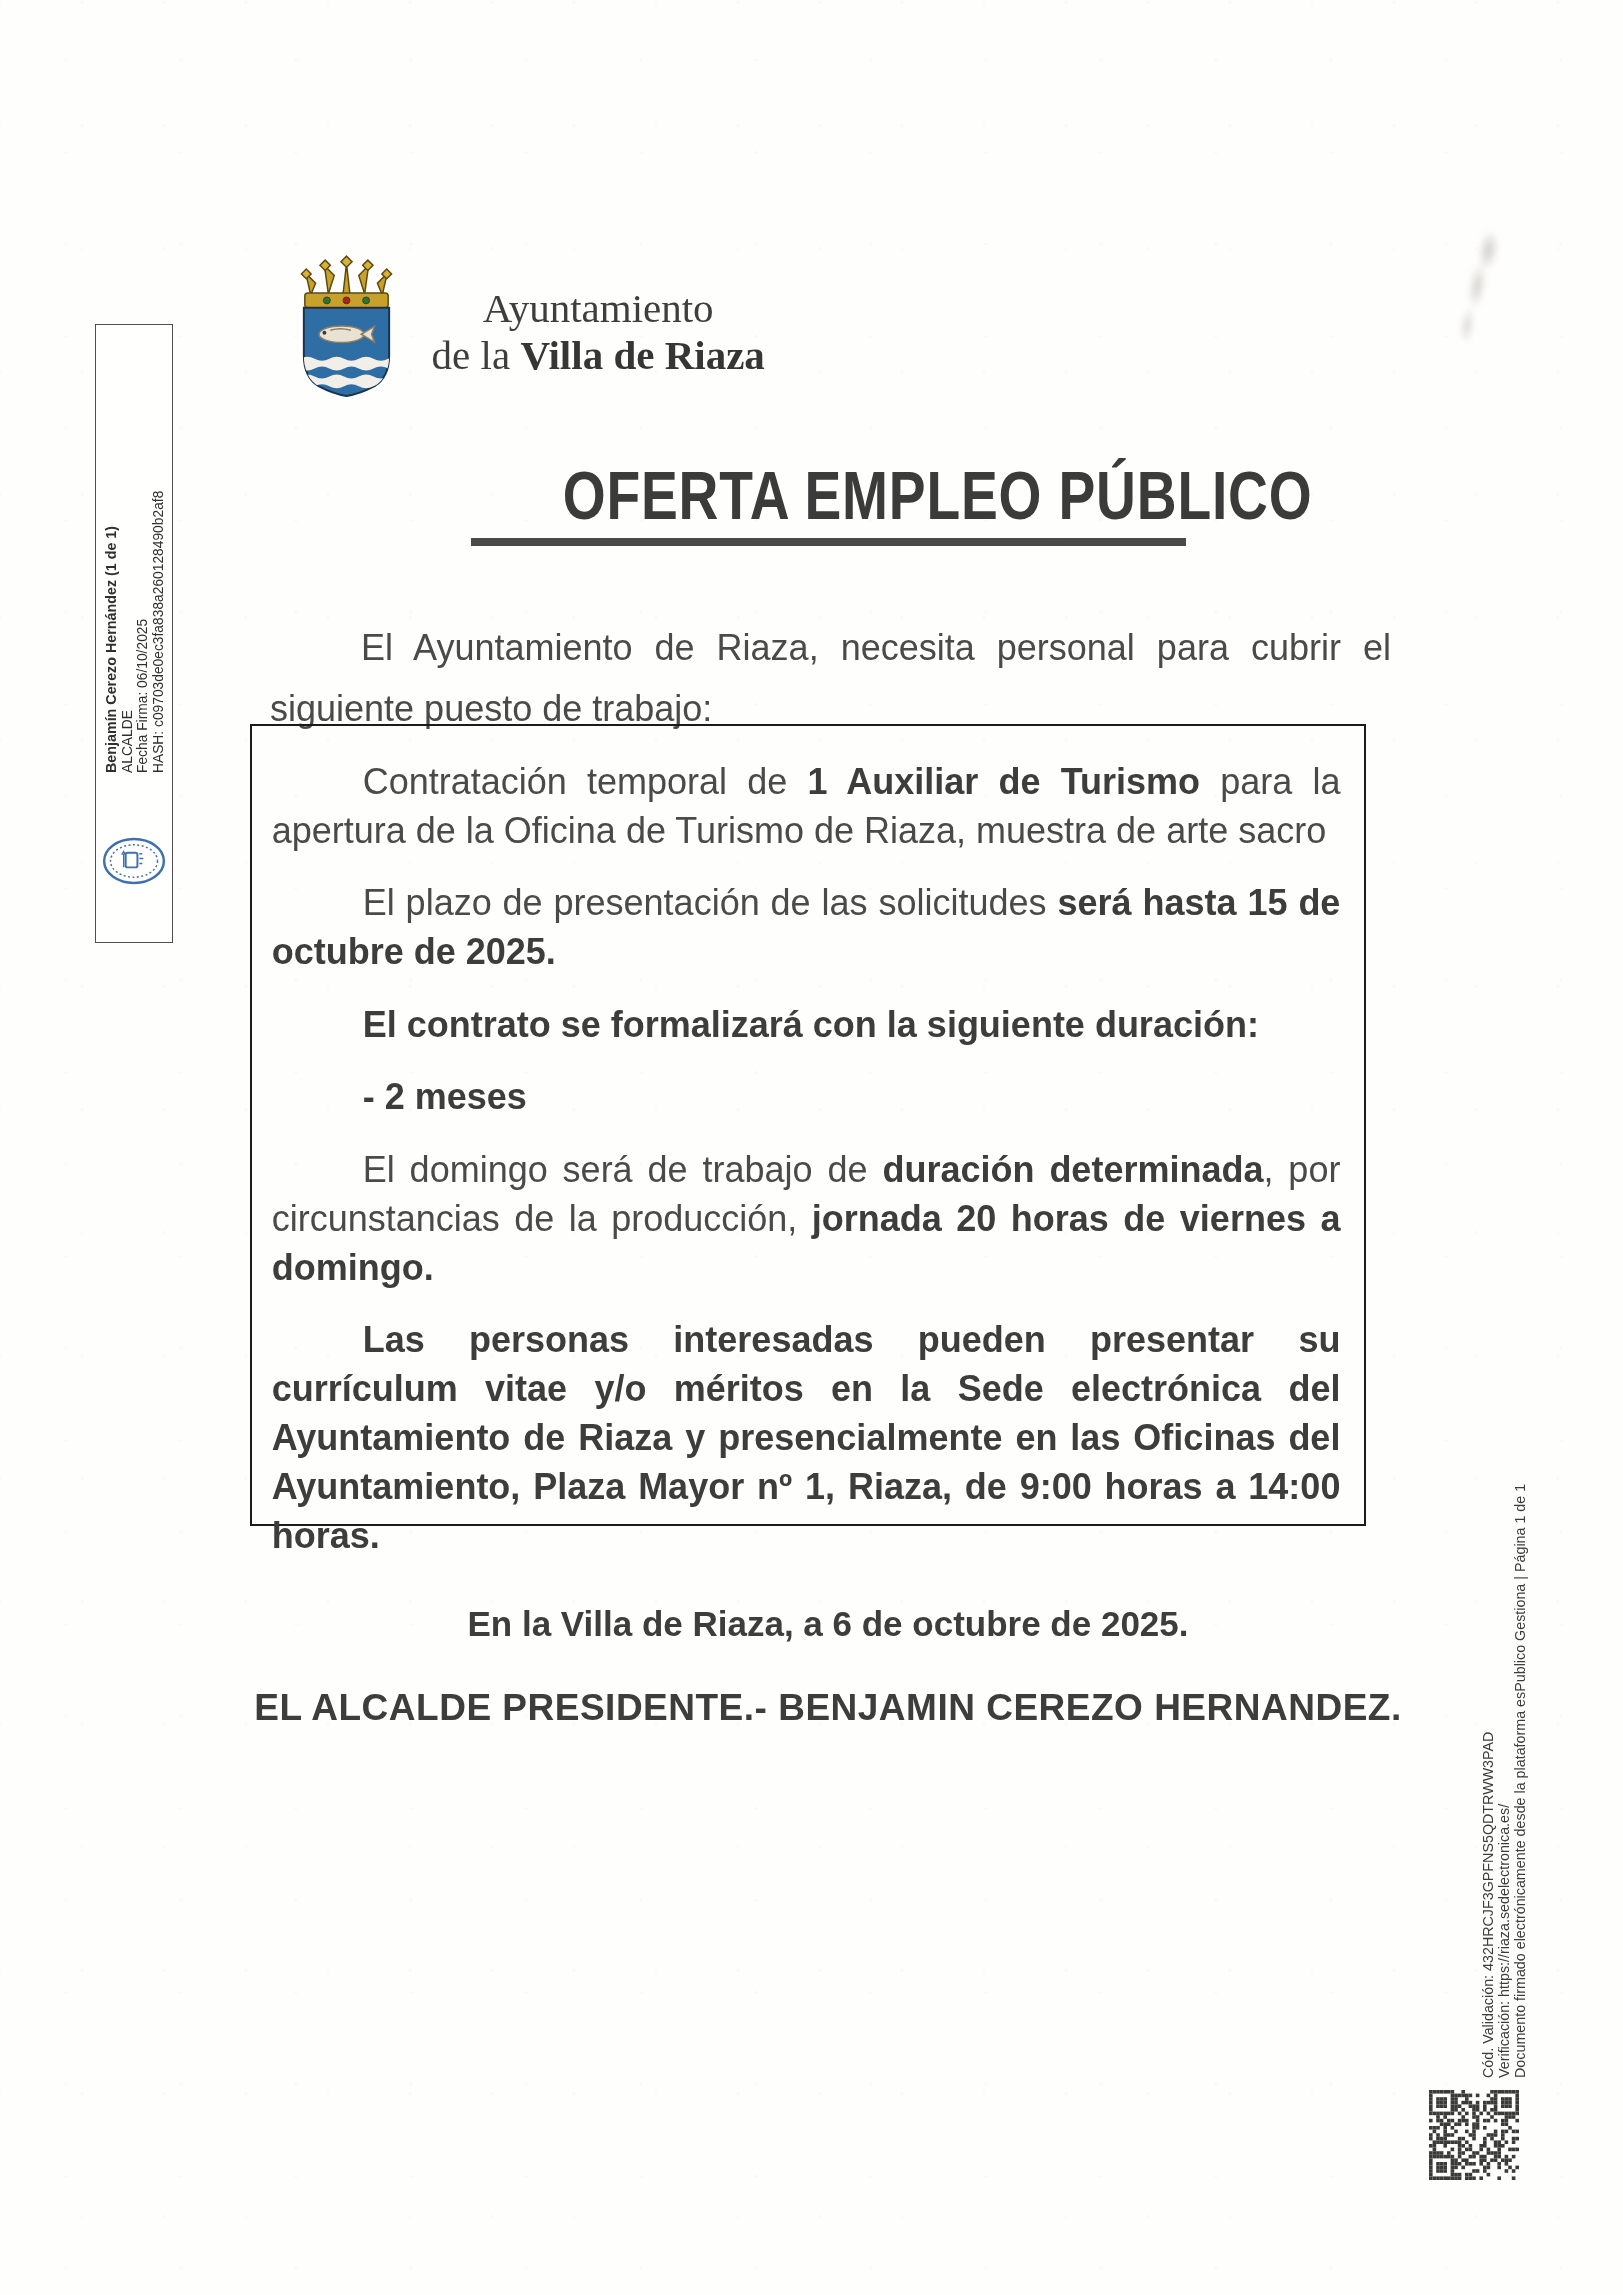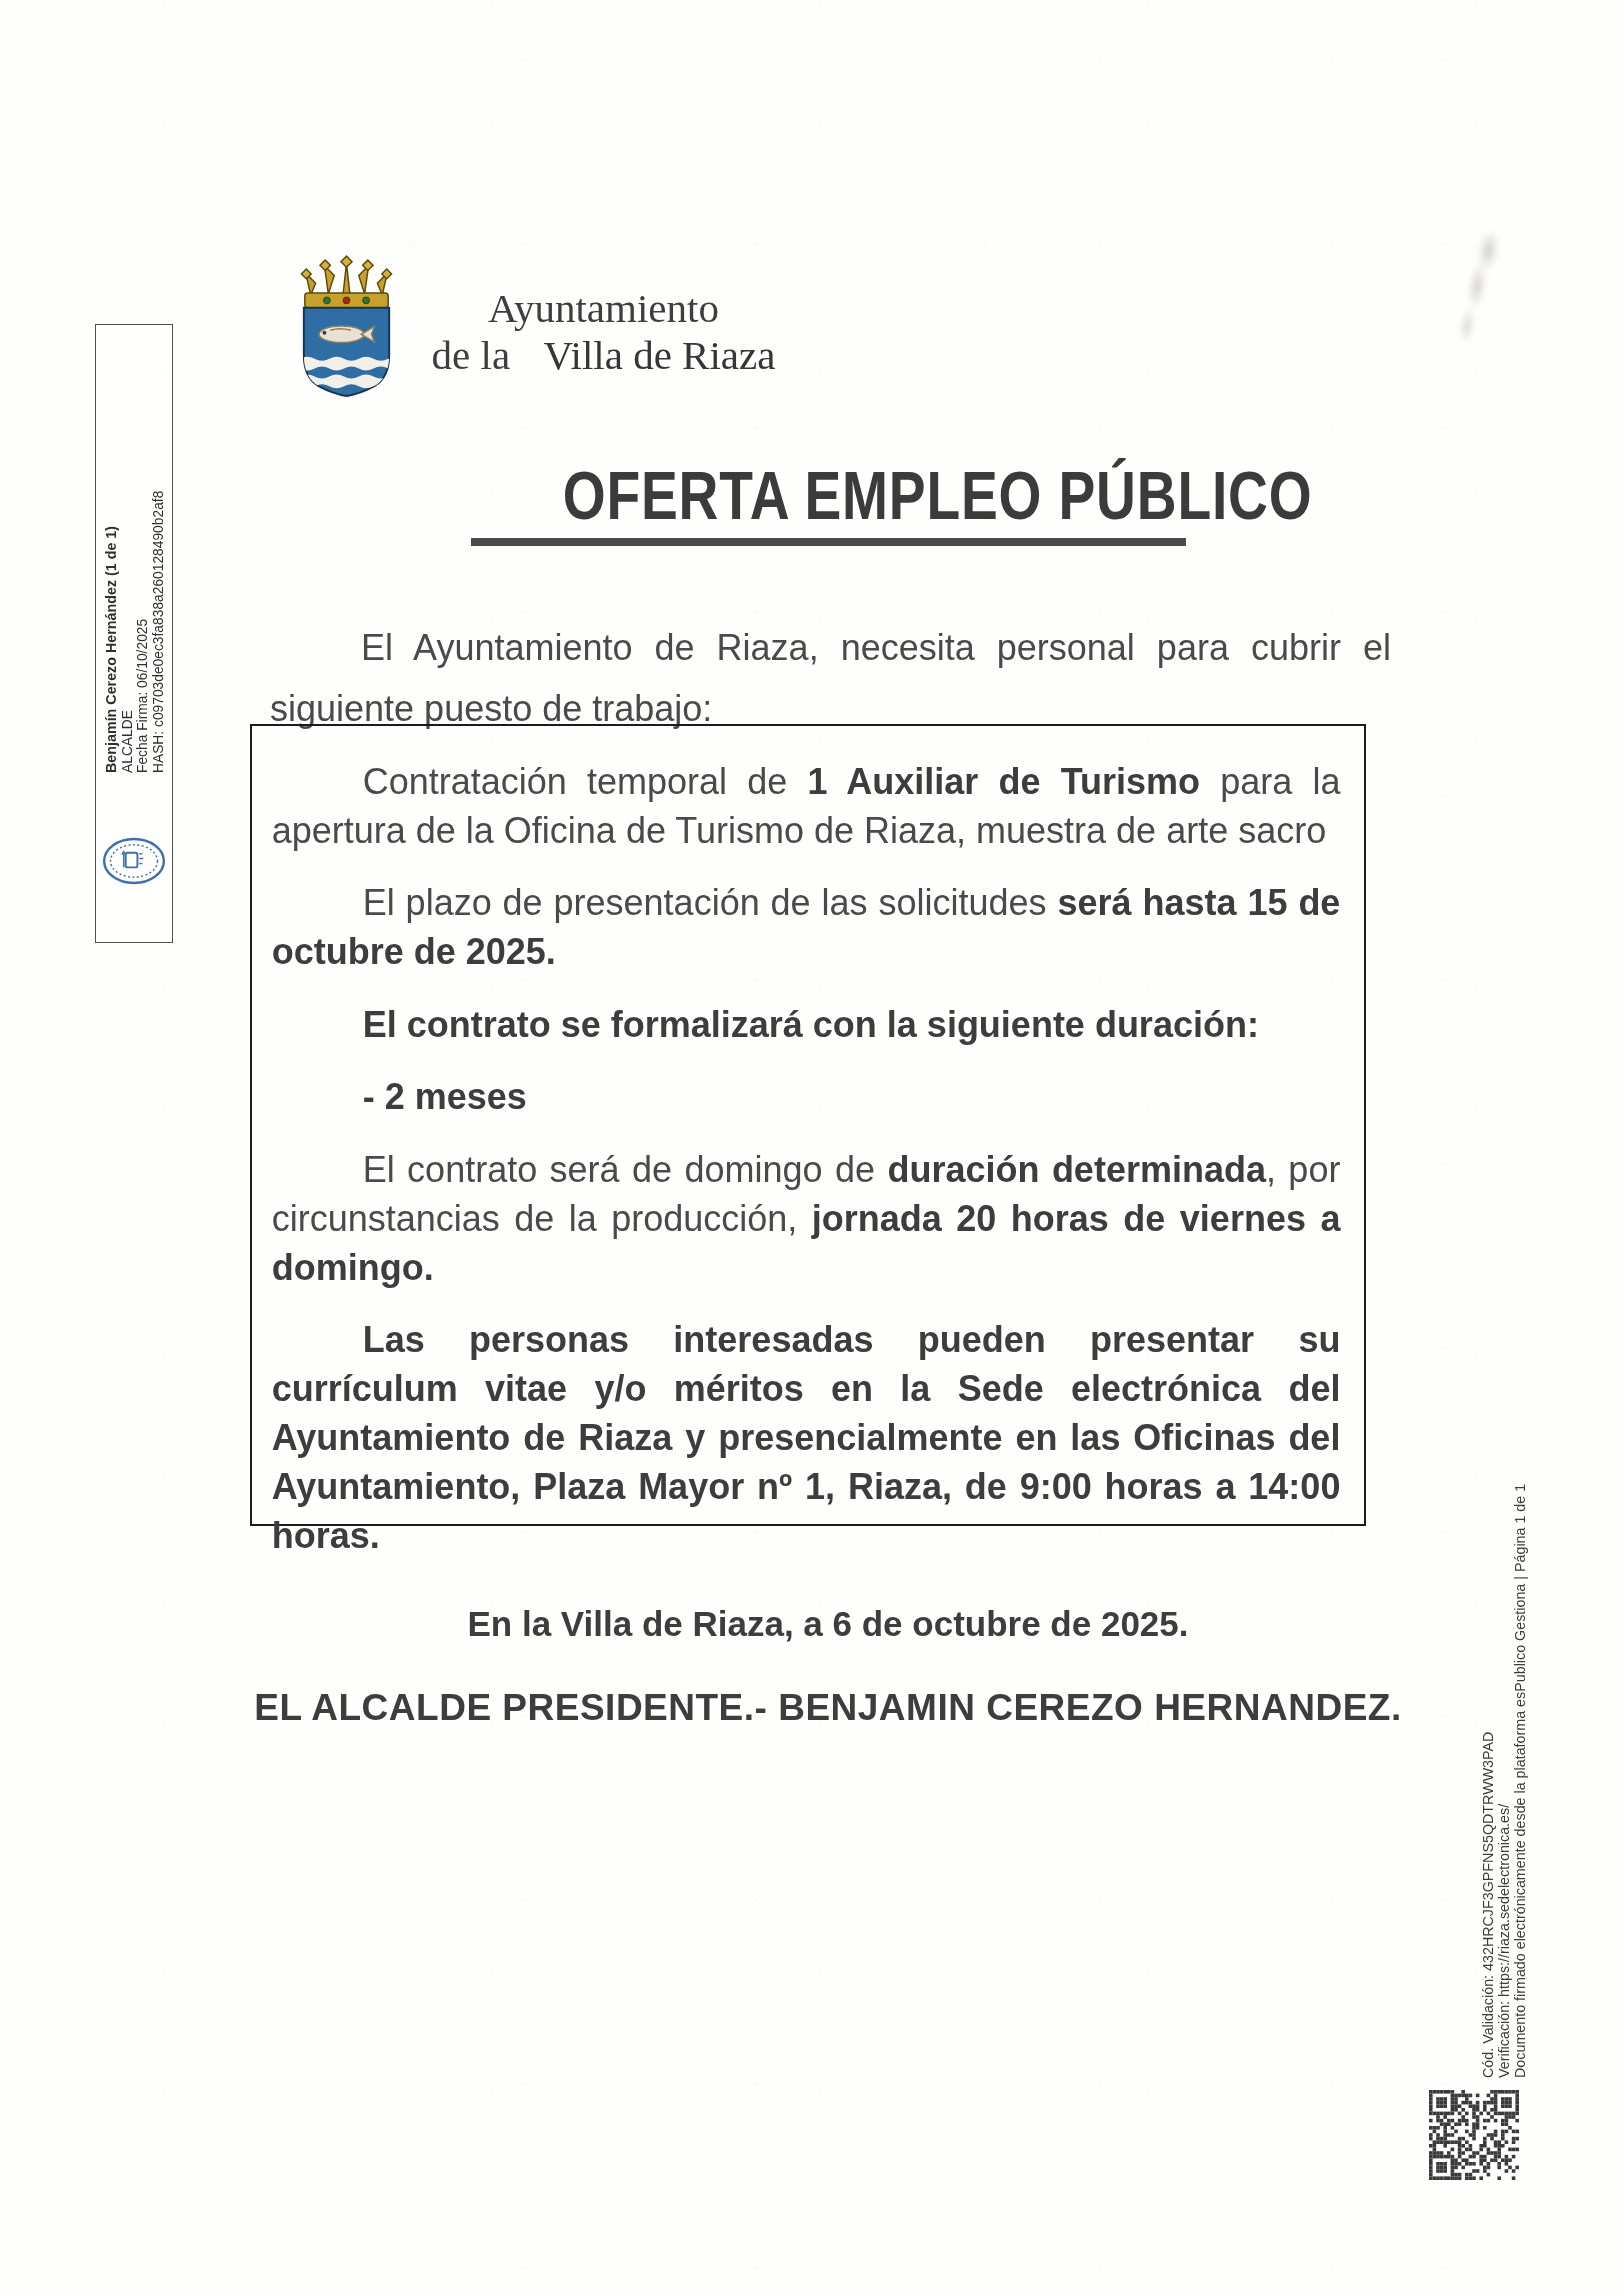--- a/index.html
+++ b/index.html
@@ -13,21 +13,21 @@
     background-size:115px 92px, 82px 123px, 151px 68px;
     background-position:8.4px 14.3px, 41px 64px, 74px 26px;
     font-family:"Liberation Sans", sans-serif; color:#464646;
   }
   
   .logo-row{position:absolute; left:285px; top:245px; display:flex; align-items:flex-start;}
   .crest{width:123px; height:153px; flex:0 0 auto;}
   .logo-text{margin-left:23.6px; margin-top:40px; font-family:"Liberation Serif", serif; color:#3e3e3e;text-align:center;}
   .logo-line1{font-size:41px; line-height:47px;}
   .logo-line2{font-size:41px; line-height:47px;}
-  .logo-line2 strong{font-weight:400; color:#363636;margin-left:23px;}
+  .logo-line2 strong{font-weight:700; color:#363636;}
   
   .title-block{position:absolute; left:250px; top:461px; width:1156px; text-align:right;}
   .title-text{display:inline-block; font-size:69px; line-height:1; font-weight:700;
               color:#3b3b3b; transform:scaleX(.8); transform-origin:center; letter-spacing:1px; white-space:nowrap;}
   .title-underline{width:715px; height:8.4px; background:#4a4a4a; margin:7.9px auto 0;}
   
   .intro{position:absolute; left:270px; top:581px; width:1121px;
          font-size:36px; line-height:61px; text-align:justify; text-indent:91px; color:#4a4a4a;}
   .notice-box{position:absolute; left:250px; top:724px; width:1116px; height:802px;
               border:2.9px solid #1b1b1b; padding:30.5px 23.6px 0 19.7px; box-sizing:border-box;}
@@ -111,21 +111,21 @@
     <div class="title-underline"></div>
   </div>
 
   <p class="intro">El Ayuntamiento de Riaza, necesita personal para cubrir el siguiente puesto de trabajo:</p>
 
   <div class="notice-box">
       <p class="box-para"><span>Contratación temporal de </span><strong>1 Auxiliar de Turismo</strong><span> para la apertura de la Oficina de Turismo de Riaza, muestra de arte sacro</span></p>
       <p class="box-para"><span>El plazo de presentación de las solicitudes </span><strong>será hasta 15 de octubre de 2025.</strong></p>
       <p class="box-para"><strong>El contrato se formalizará con la siguiente duración:</strong></p>
       <p class="box-para"><strong>- 2 meses</strong></p>
-      <p class="box-para"><span>El contrato será de domingo de </span><strong>duración determinada</strong><span>, por circunstancias de la producción, </span><strong>jornada 20 horas de viernes a domingo.</strong></p>
+      <p class="box-para"><span>El domingo será de trabajo de </span><strong>duración determinada</strong><span>, por circunstancias de la producción, </span><strong>jornada 20 horas de viernes a domingo.</strong></p>
       <p class="box-para"><strong>Las personas interesadas pueden presentar su currículum vitae y/o méritos en la Sede electrónica del Ayuntamiento de Riaza y presencialmente en las Oficinas del Ayuntamiento, Plaza Mayor nº 1, Riaza, de 9:00 horas a 14:00 horas.</strong></p>
     </div>
 
   <p class="date-line">En la Villa de Riaza, a  6 de octubre  de 2025.</p>
   <p class="signature-line">EL ALCALDE PRESIDENTE.- BENJAMIN CEREZO HERNANDEZ.</p>
 
   <div class="stamp-box"></div>
   <div class="stamp-rotated">
     <div class="stamp-line bold">Benjamín Cerezo Hernández (1 de 1)</div>
     <div class="stamp-line">ALCALDE</div>

